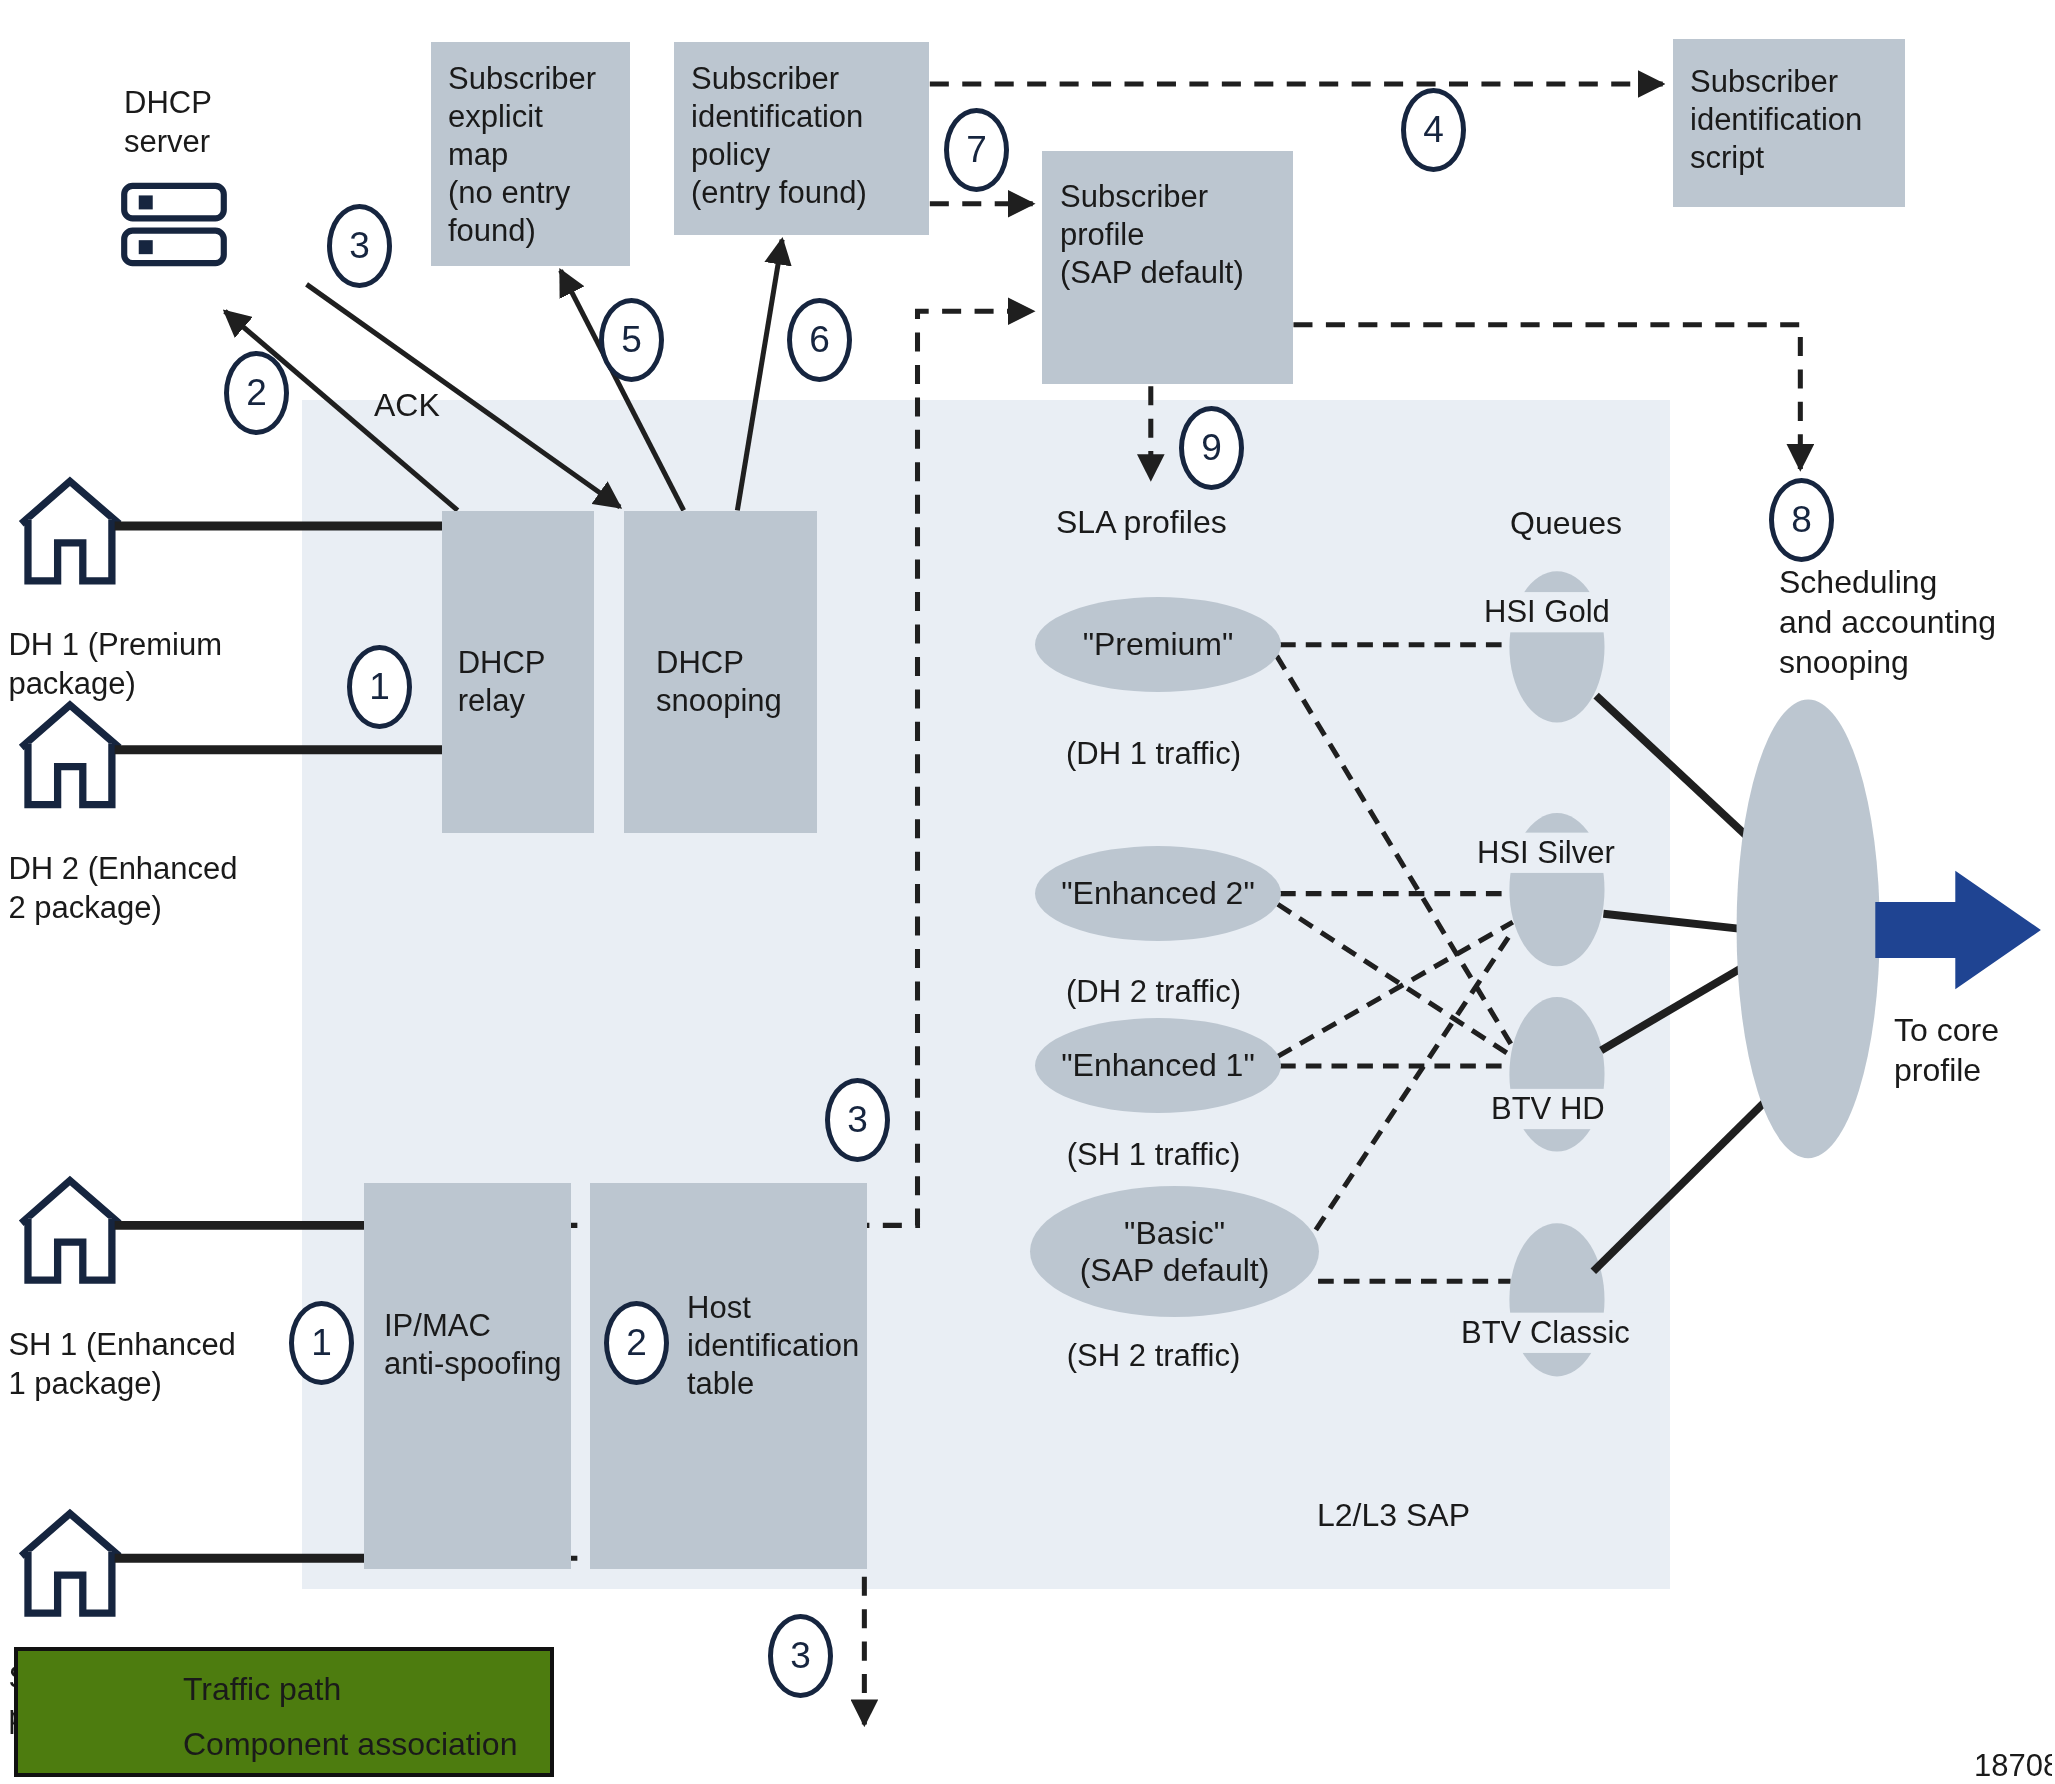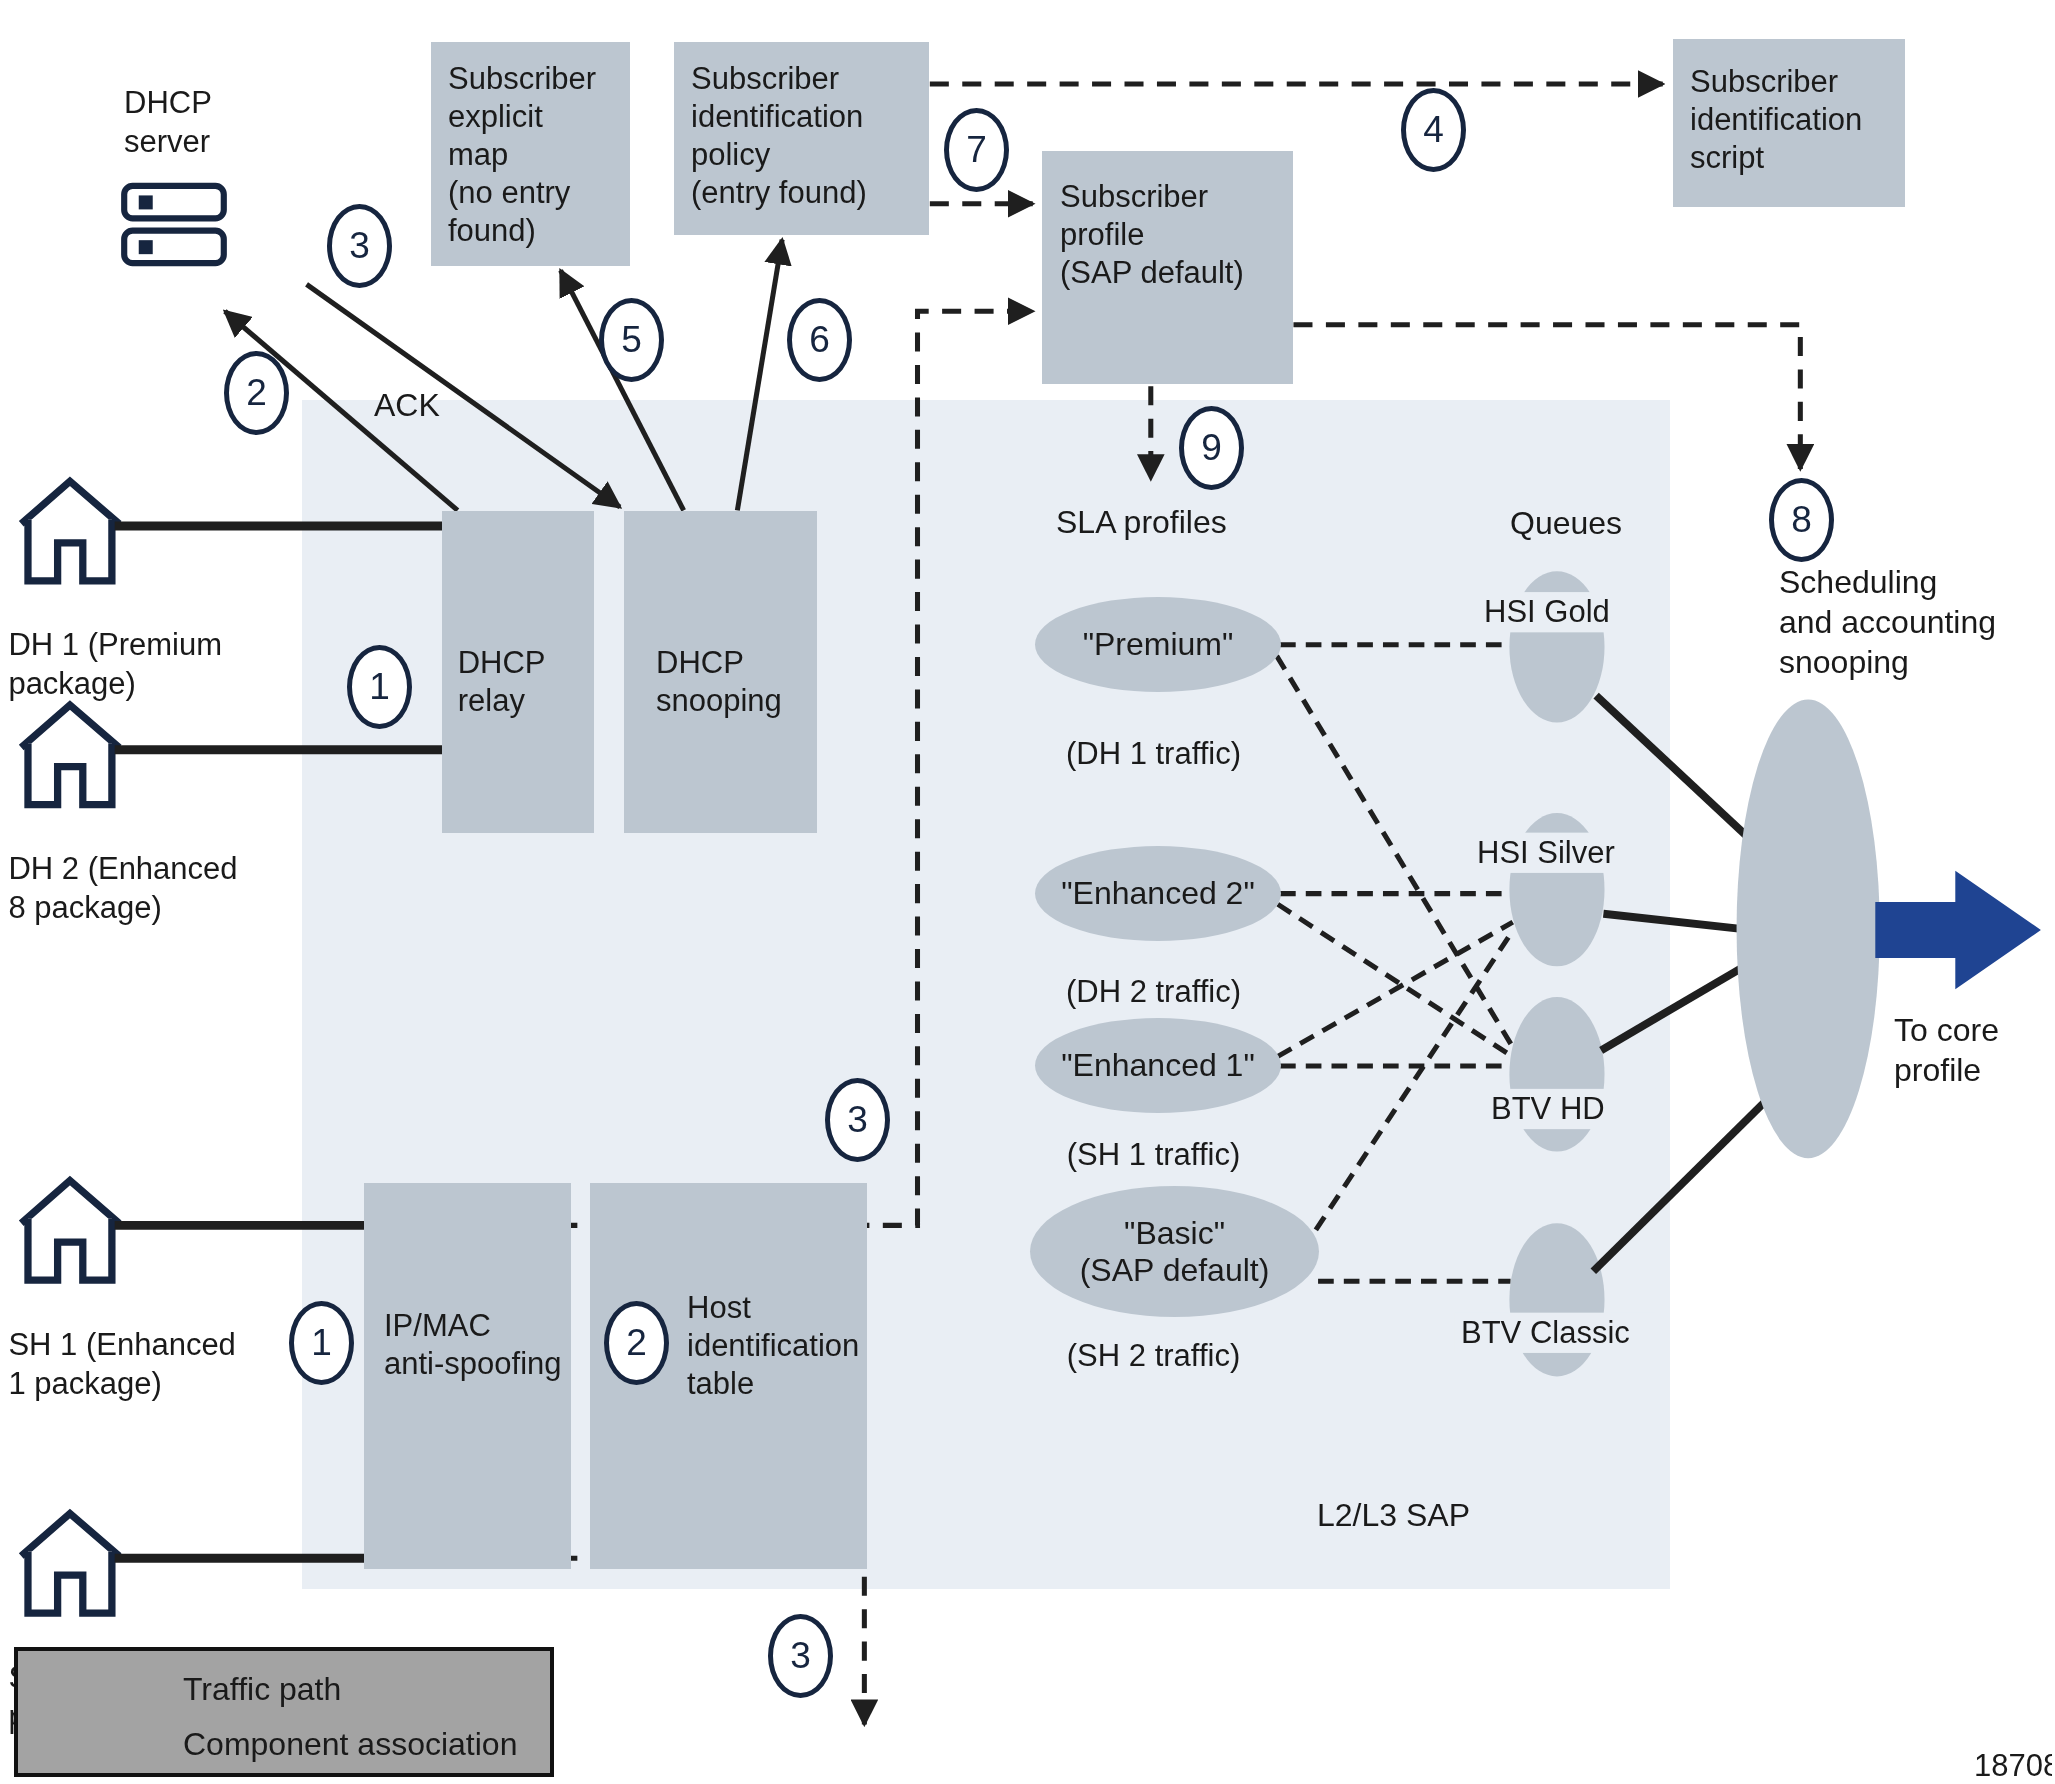--- a/index.html
+++ b/index.html
@@ -18,21 +18,21 @@
   .badge{position:absolute;width:65px;height:84px;border:5.6px solid var(--navy);
          border-radius:50%;background:var(--white);box-sizing:border-box;
          display:flex;align-items:center;justify-content:center;
          font-size:37px;color:var(--navy);z-index:6;}
   .sla{position:absolute;background:var(--box);border-radius:50%;
        display:flex;flex-direction:column;align-items:center;justify-content:center;
        font-size:32px;line-height:37px;z-index:4;text-align:center;}
   .qlbl{position:absolute;font-size:31px;line-height:34px;white-space:nowrap;z-index:5;}
   .cap{position:absolute;width:235px;text-align:center;font-size:31px;white-space:nowrap;z-index:4;}
   .legend{position:absolute;left:14px;top:1647px;width:540px;height:130px;
-          border:4.5px solid #111;box-sizing:border-box;background:#a3a3a3;}
+          border:4.5px solid #111;box-sizing:border-box;background:#4d7c0f;}
 </style>
 </head>
 <body>
 
 <div id="canvas">
 
   <div class="panel" style="left:302px;top:400px;width:1368px;height:1189px;"></div>
 
   <svg id="shapes" viewBox="0 0 3675 3190">
     <defs>
@@ -205,21 +205,21 @@
   </div>
 
   <div class="lbl2" style="left:374px;top:385px;">ACK</div>
 
   <div class="lbl" style="left:8.4px;top:625px;">
     <div>DH 1 (Premium</div>
     <div>package)</div>
   </div>
   <div class="lbl" style="left:8.4px;top:849px;">
     <div>DH 2 (Enhanced</div>
-    <div>8 package)</div>
+    <div>2 package)</div>
   </div>
   <div class="lbl" style="left:8.4px;top:1325px;">
     <div>SH 1 (Enhanced</div>
     <div>1 package)</div>
   </div>
   <div class="lbl" style="left:8.4px;top:1658px;">
     <div>SH 2 (Basic</div>
     <div>package)</div>
   </div>
 

